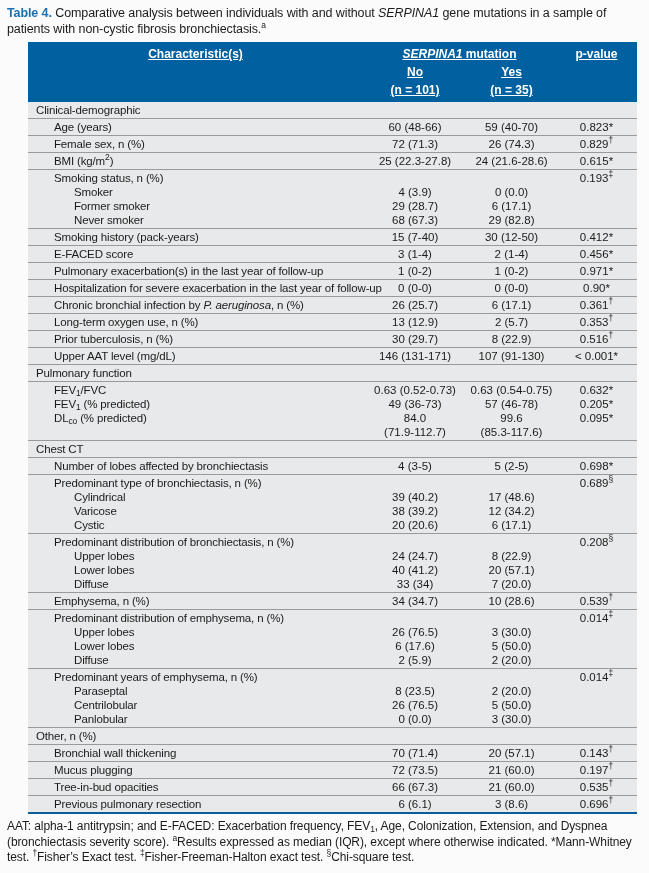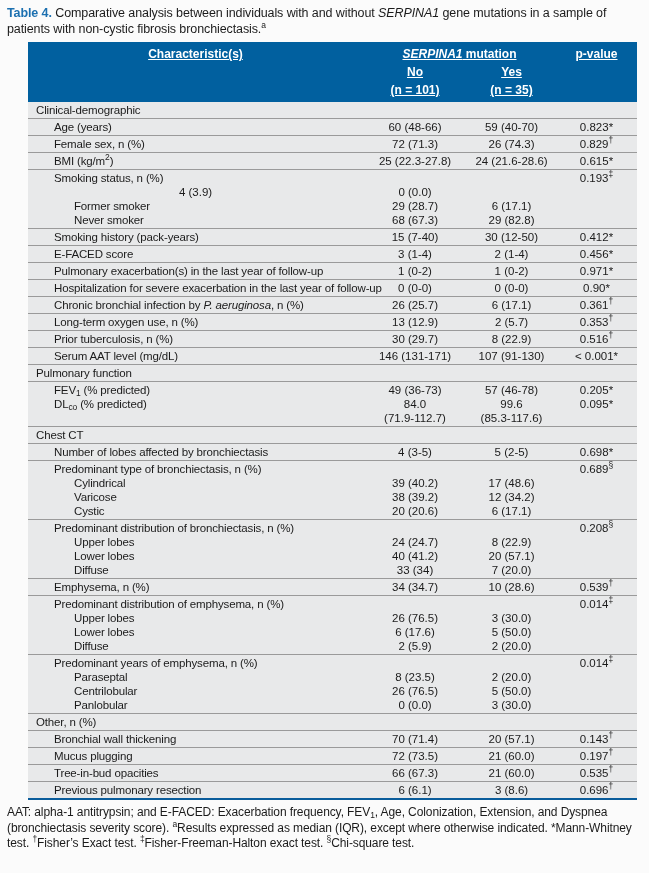--- a/index.html
+++ b/index.html
@@ -99,20 +99,21 @@
           </div>
         </div>
         <div class="block group">
           <div class="row-line">
             <div class="c1 ind1">Smoking status, n (%)</div>
             <div class="c2"></div>
             <div class="c3"></div>
             <div class="c4">0.193<sup>‡</sup></div>
           </div>
           <div class="row-line">
+            <div class="c1 ind2">Smoker</div>
             <div class="c2">4 (3.9)</div>
             <div class="c3">0 (0.0)</div>
             <div class="c4"></div>
           </div>
           <div class="row-line">
             <div class="c1 ind2">Former smoker</div>
             <div class="c2">29 (28.7)</div>
             <div class="c3">6 (17.1)</div>
             <div class="c4"></div>
           </div>
@@ -174,32 +175,38 @@
         <div class="block data">
           <div class="row-line">
             <div class="c1 ind1">Prior tuberculosis, n (%)</div>
             <div class="c2">30 (29.7)</div>
             <div class="c3">8 (22.9)</div>
             <div class="c4">0.516<sup>†</sup></div>
           </div>
         </div>
         <div class="block data">
           <div class="row-line">
-            <div class="c1 ind1">Serum AAT level (mg/dL)</div>
+            <div class="c1 ind1">Upper AAT level (mg/dL)</div>
             <div class="c2">146 (131-171)</div>
             <div class="c3">107 (91-130)</div>
             <div class="c4">&lt; 0.001*</div>
           </div>
         </div>
         <div class="block section">
           <div class="row-line">
             <div class="c-section">Pulmonary function</div>
           </div>
         </div>
         <div class="block multi">
+          <div class="row-line">
+            <div class="c1 ind1">FEV<sub>1</sub>/FVC</div>
+            <div class="c2">0.63 (0.52-0.73)</div>
+            <div class="c3">0.63 (0.54-0.75)</div>
+            <div class="c4">0.632*</div>
+          </div>
           <div class="row-line">
             <div class="c1 ind1">FEV<sub>1</sub> (% predicted)</div>
             <div class="c2">49 (36-73)</div>
             <div class="c3">57 (46-78)</div>
             <div class="c4">0.205*</div>
           </div>
           <div class="row-line">
             <div class="c1 ind1">DL<sub>co</sub> (% predicted)</div>
             <div class="c2">84.0<br>(71.9-112.7)</div>
             <div class="c3">99.6<br>(85.3-117.6)</div>

